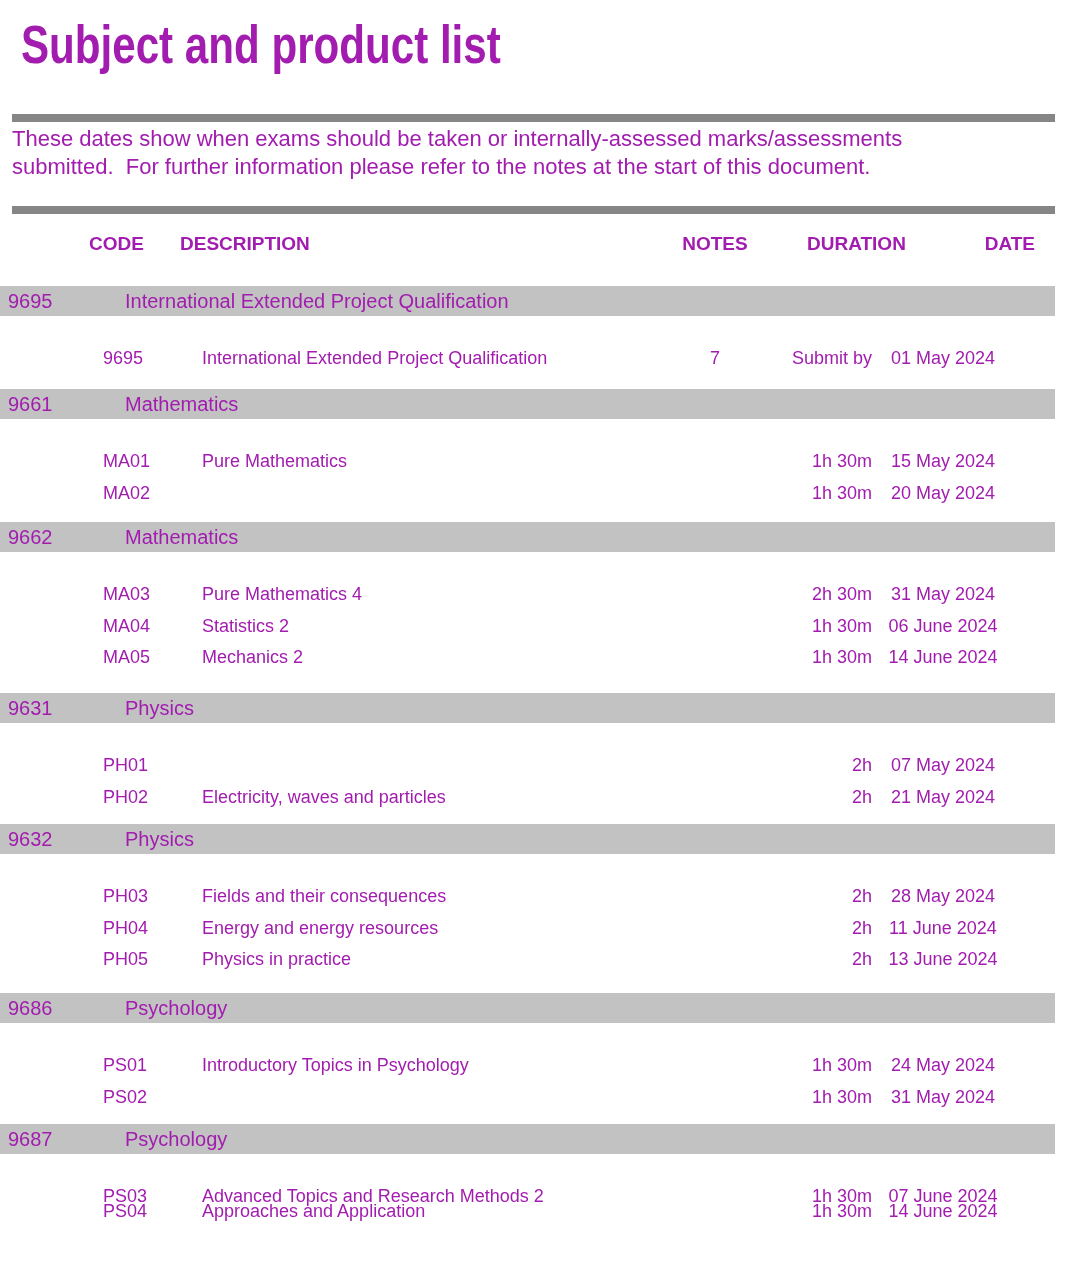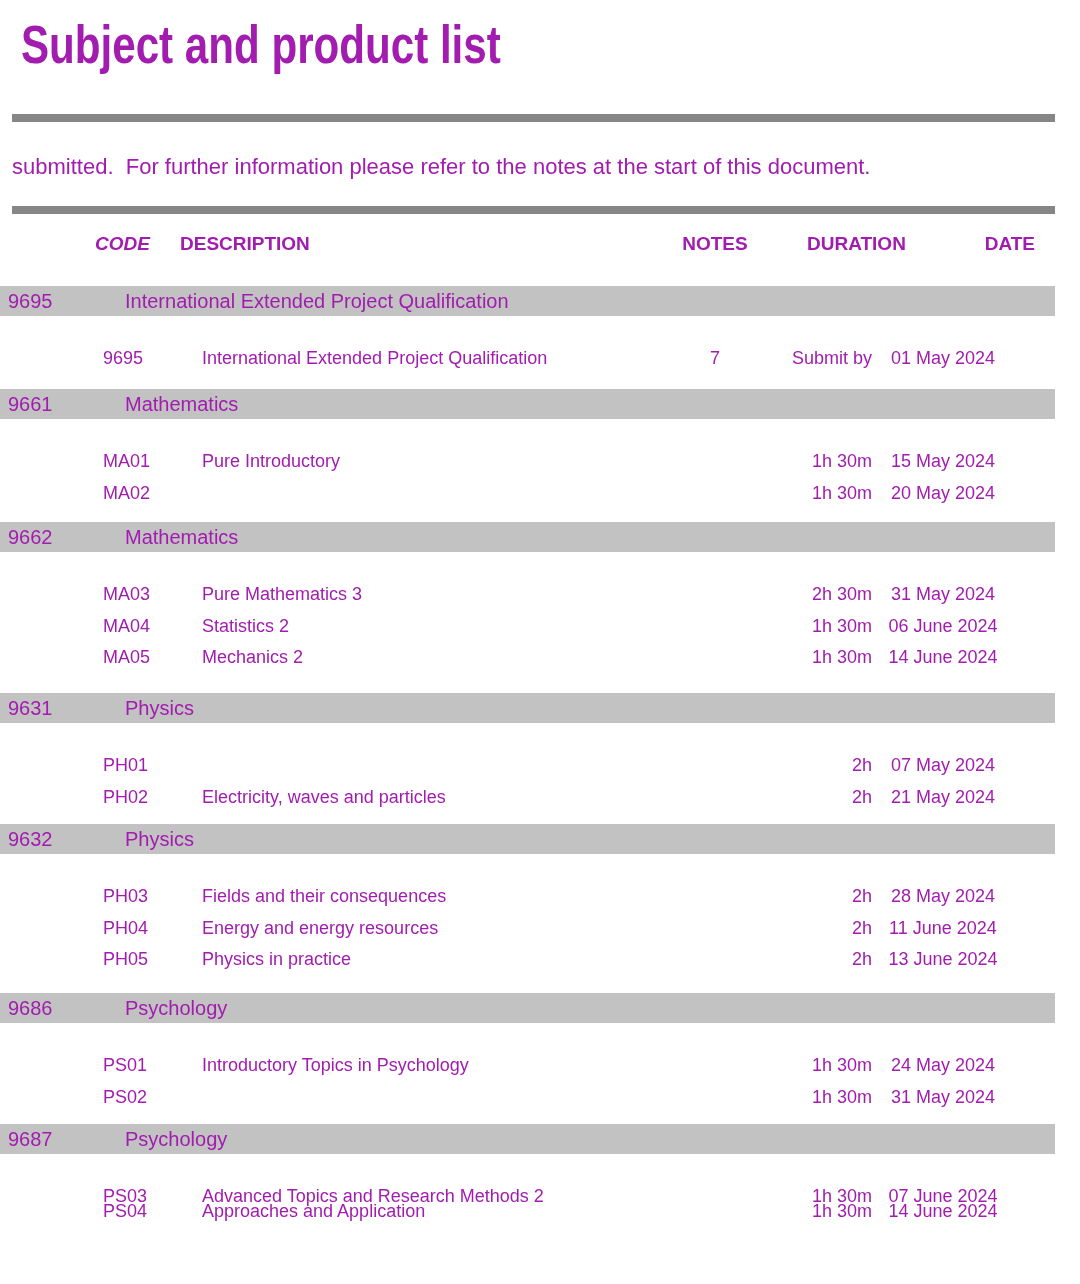--- a/index.html
+++ b/index.html
@@ -39,21 +39,21 @@
     top: 116px;
     left: 12px;
     width: 1030px;
     margin: 0;
     font-size: 22px;
     line-height: 28px;
     white-space: pre-wrap;
   }
   .thead { position: absolute; top: 224px; left: 0; width: 1080px; height: 24px; font-weight: bold; font-size: 19px; }
   .thead span { position: absolute; top: 0; }
-  .h-code { left: 95px; font-style: italic; }
+  .h-code { left: 89px; }
   .h-desc { left: 180px; }
   .h-notes { left: 675px; width: 80px; text-align: center; }
   .h-dur { left: 807px; }
   .h-date { left: 930px; width: 105px; text-align: right; }
 
   .section { position: absolute; left: 0; width: 1080px; }
   .section-bar {
     position: absolute;
     top: 0; left: 0;
     width: 1055px;
@@ -75,21 +75,21 @@
 </style>
 </head>
 <body>
 
 <div class="page">
 
   <h1 class="title">Subject and product list</h1>
 
   <div class="hr hr1"></div>
 
-  <p class="intro"><br><span>submitted.  For further information please refer to the notes at the start of this document.</span></p>
+  <p class="intro"><span>These dates show when exams should be taken or internally-assessed marks/assessments</span><br><span>submitted.  For further information please refer to the notes at the start of this document.</span></p>
 
   <div class="hr hr2"></div>
 
   <div class="thead">
     <span class="h-code">CODE</span>
     <span class="h-desc">DESCRIPTION</span>
     <span class="h-notes">NOTES</span>
     <span class="h-dur">DURATION</span>
     <span class="h-date">DATE</span>
   </div>
@@ -108,40 +108,40 @@
     <span class="c-date">01 May 2024</span>
   </div>
       </div>
       <div class="section" style="top: 380px;">
     <div class="section-bar">
       <span class="sec-code">9661</span>
       <span class="sec-title">Mathematics</span>
     </div>
   <div class="trow" style="top: 61px;">
     <span class="c-code">MA01</span>
-    <span class="c-desc">Pure Introductory</span>
+    <span class="c-desc">Pure Mathematics</span>
     <span class="c-notes"></span>
     <span class="c-dur">1h 30m</span>
     <span class="c-date">15 May 2024</span>
   </div>
         <div class="trow" style="top: 93px;">
     <span class="c-code">MA02</span>
     <span class="c-notes"></span>
     <span class="c-dur">1h 30m</span>
     <span class="c-date">20 May 2024</span>
   </div>
       </div>
       <div class="section" style="top: 513px;">
     <div class="section-bar">
       <span class="sec-code">9662</span>
       <span class="sec-title">Mathematics</span>
     </div>
   <div class="trow" style="top: 61px;">
     <span class="c-code">MA03</span>
-    <span class="c-desc">Pure Mathematics 3</span>
+    <span class="c-desc">Pure Mathematics 4</span>
     <span class="c-notes"></span>
     <span class="c-dur">2h 30m</span>
     <span class="c-date">31 May 2024</span>
   </div>
         <div class="trow" style="top: 93px;">
     <span class="c-code">MA04</span>
     <span class="c-desc">Statistics 2</span>
     <span class="c-notes"></span>
     <span class="c-dur">1h 30m</span>
     <span class="c-date">06 June 2024</span>

